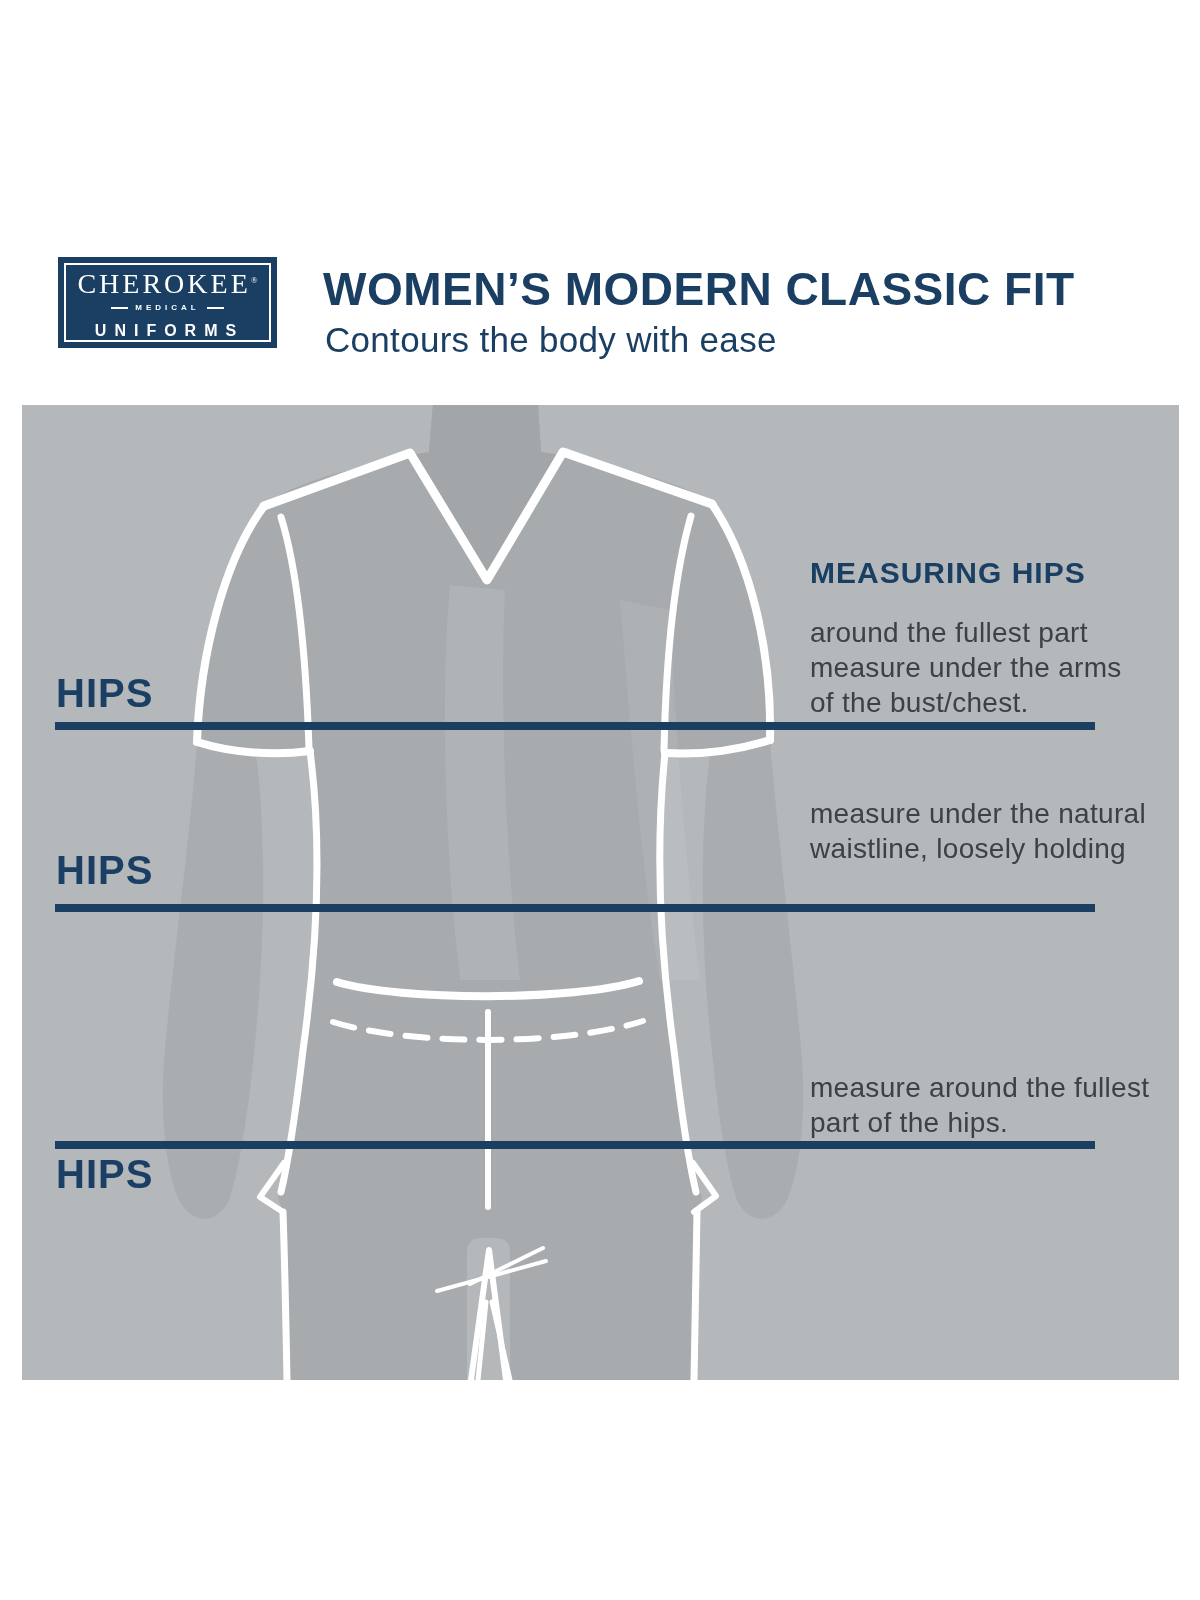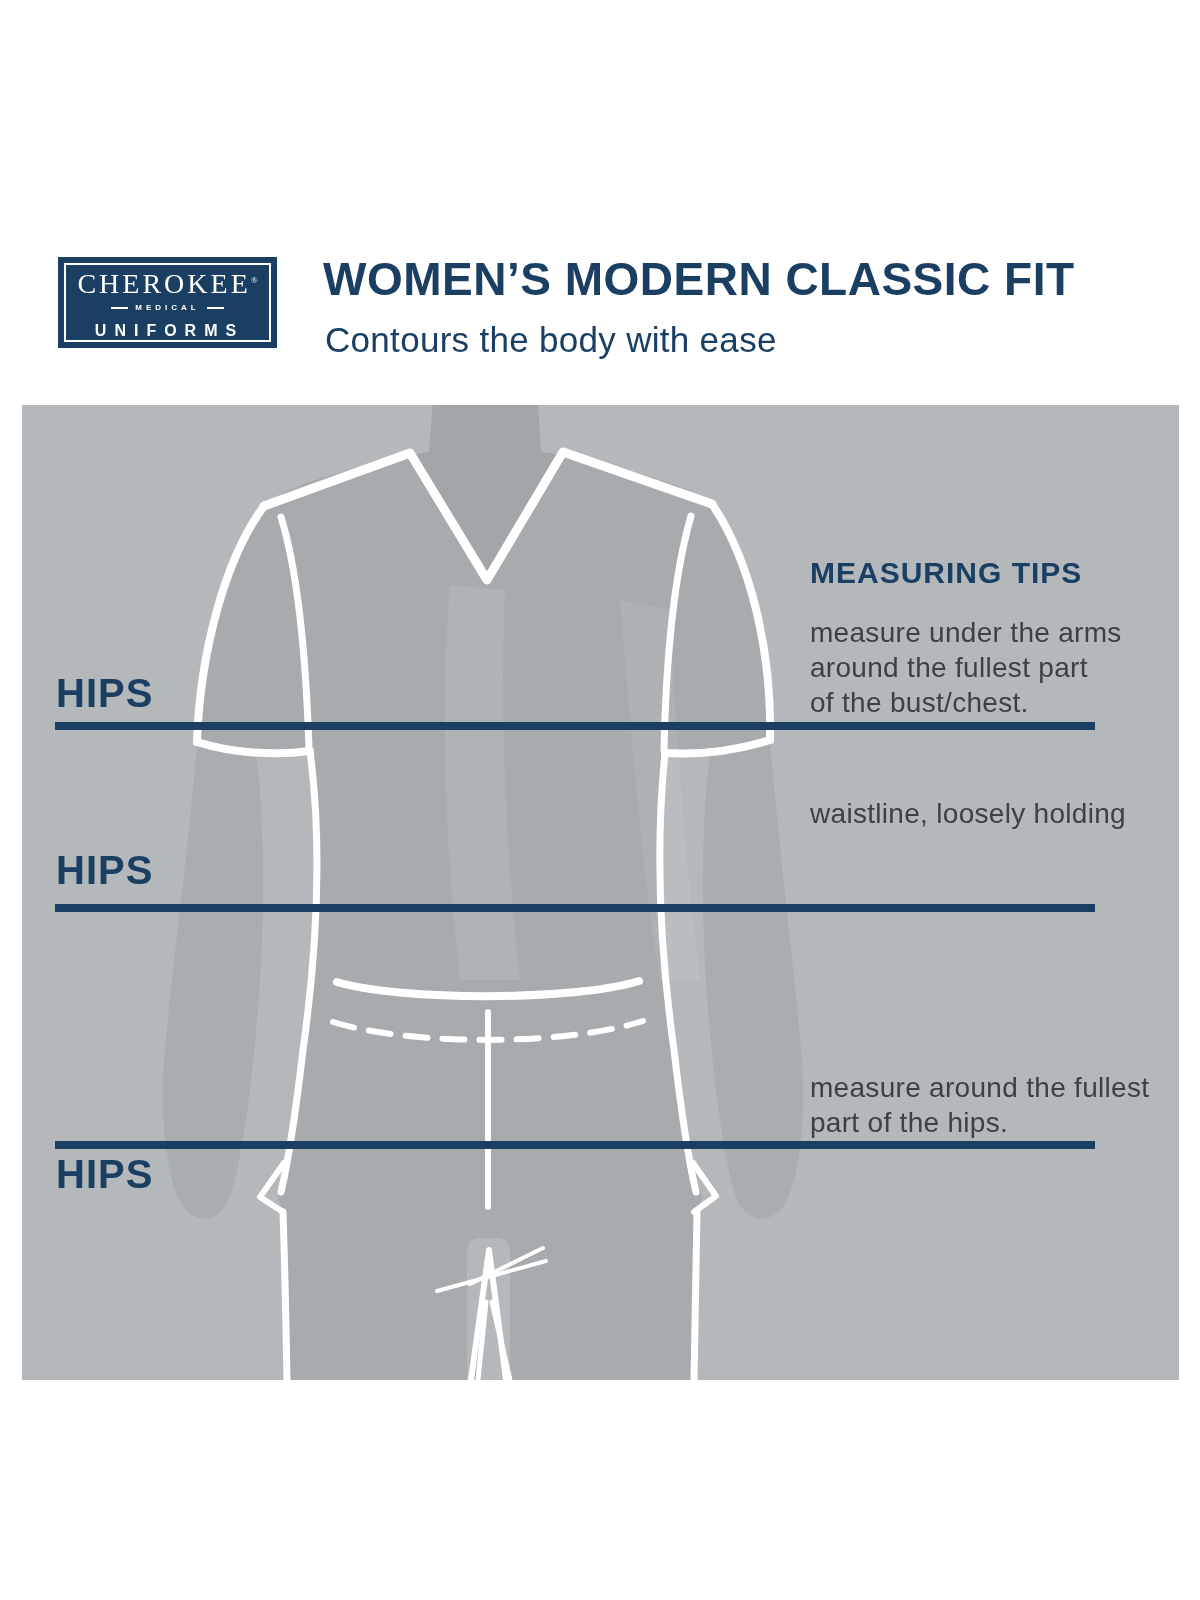--- a/index.html
+++ b/index.html
@@ -36,21 +36,21 @@
   }
   .logo-dash{width:17px;height:2px;background:var(--white);}
   .logo-division{
     color:var(--white);font-size:8px;font-weight:bold;letter-spacing:4px;white-space:nowrap;
   }
   .logo-category{
     color:var(--white);font-size:16px;font-weight:bold;letter-spacing:8px;
     margin-top:10px;white-space:nowrap;text-indent:4px;
   }
   .page-title{
-    position:absolute;left:323px;top:252px;margin:0;
+    position:absolute;left:323px;top:262px;margin:0;
     color:var(--navy);font-size:46px;font-weight:800;letter-spacing:0.5px;white-space:nowrap;
   }
   .page-subtitle{
     position:absolute;left:325px;top:320px;margin:0;
     color:var(--navy);font-size:35px;font-weight:500;letter-spacing:0.3px;white-space:nowrap;
   }
   
   .panel{
     position:absolute;left:22px;top:405px;width:1157px;height:975px;
     background:var(--panel);overflow:hidden;
@@ -152,29 +152,30 @@
 
   <p class="measure-label label-bust">HIPS</p>
   <div class="measure-line line-bust"></div>
 
   <p class="measure-label label-waist">HIPS</p>
   <div class="measure-line line-waist"></div>
 
   <p class="measure-label label-hips">HIPS</p>
   <div class="measure-line line-hips"></div>
 
-  <h2 class="tips-heading">MEASURING TIPS</h2>
+  <h2 class="tips-heading">MEASURING HIPS</h2>
 
   <div class="tip-block tip-bust">
+    <div class="tip-line">around the fullest part</div>
     <div class="tip-line">measure under the arms</div>
-    <div class="tip-line">around the fullest part</div>
     <div class="tip-line">of the bust/chest.</div>
   </div>
 
   <div class="tip-block tip-waist">
+    <div class="tip-line">measure under the natural</div>
     <div class="tip-line">waistline, loosely holding</div>
   </div>
 
   <div class="tip-block tip-hips">
     <div class="tip-line">measure around the fullest</div>
     <div class="tip-line">part of the hips.</div>
   </div>
 
 </div>
 

